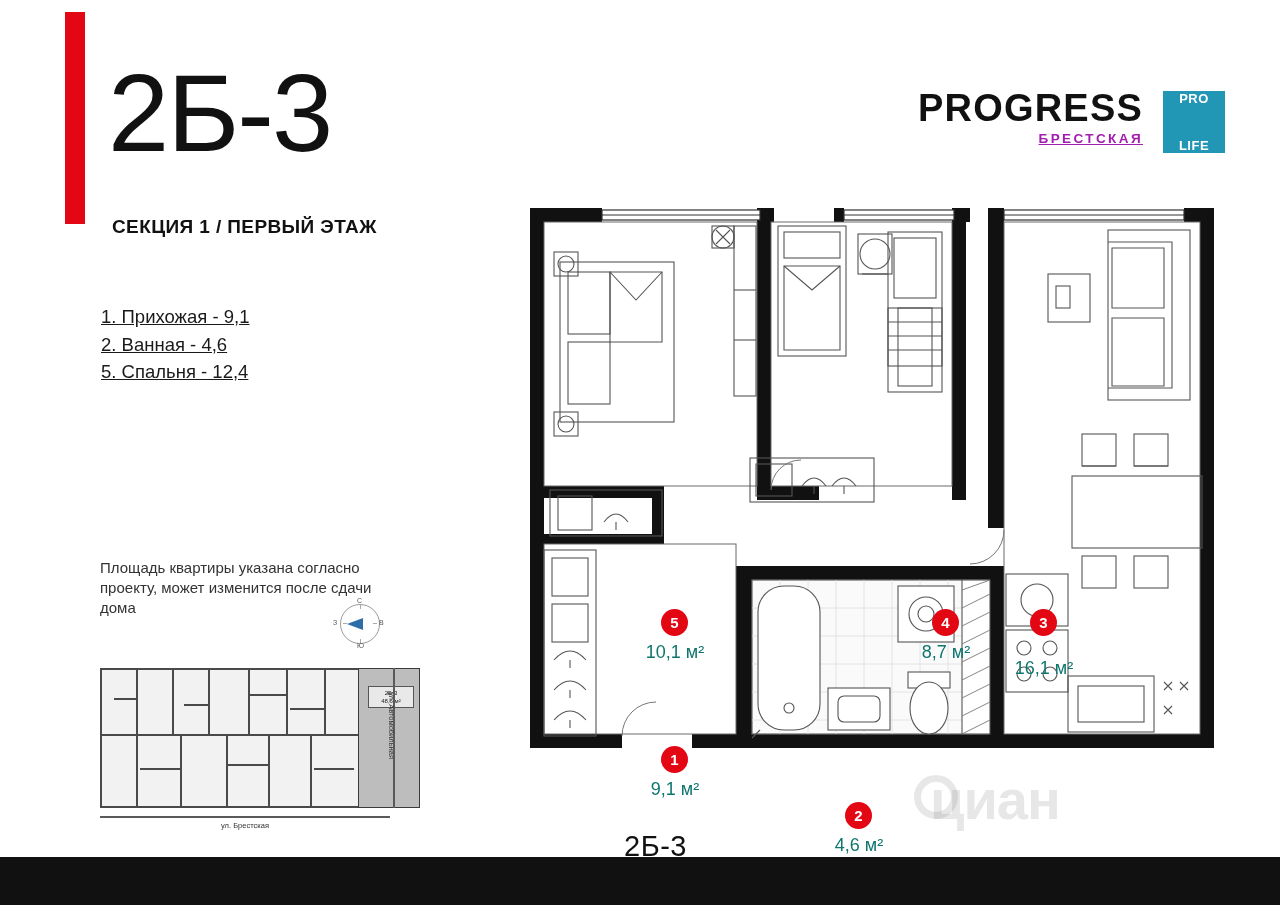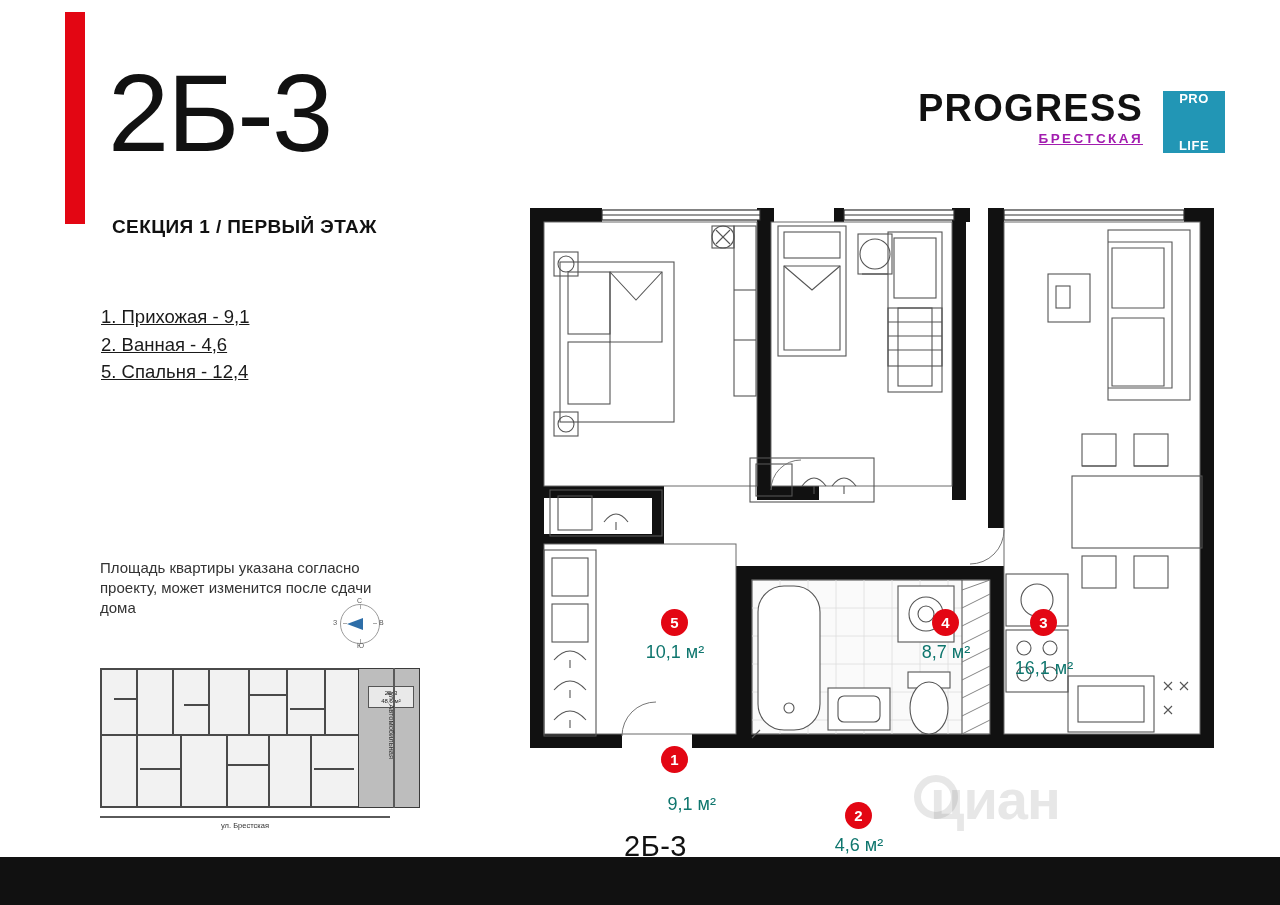--- a/index.html
+++ b/index.html
@@ -457,21 +457,21 @@
     <div class="marker" style="left:149px; top:419px;">5</div>
     <div class="marker-area" style="left:122px; top:452px; width:82px;">10,1 м²</div>
 
     <div class="marker" style="left:420px; top:419px;">4</div>
     <div class="marker-area" style="left:393px; top:452px; width:82px;">8,7 м²</div>
 
     <div class="marker" style="left:518px; top:419px;">3</div>
     <div class="marker-area" style="left:489px; top:468px; width:86px;">16,1 м²</div>
 
     <div class="marker" style="left:149px; top:556px;">1</div>
-    <div class="marker-area" style="left:122px; top:604px; width:82px;text-align:right;">9,1 м²</div>
+    <div class="marker-area" style="left:122px; top:589px; width:82px;">9,1 м²</div>
 
     <div class="marker" style="left:333px; top:612px;">2</div>
     <div class="marker-area" style="left:306px; top:645px; width:82px;">4,6 м²</div>
 
     <div class="plan-code" style="left:112px; top:640px;">2Б-3</div>
     <div class="plan-code-rule" style="left:110px; top:683px; width:96px;"></div>
     <div class="plan-code-area" style="left:118px; top:690px;">48,6 м²</div>
   </div>
 
   <div class="watermark">

